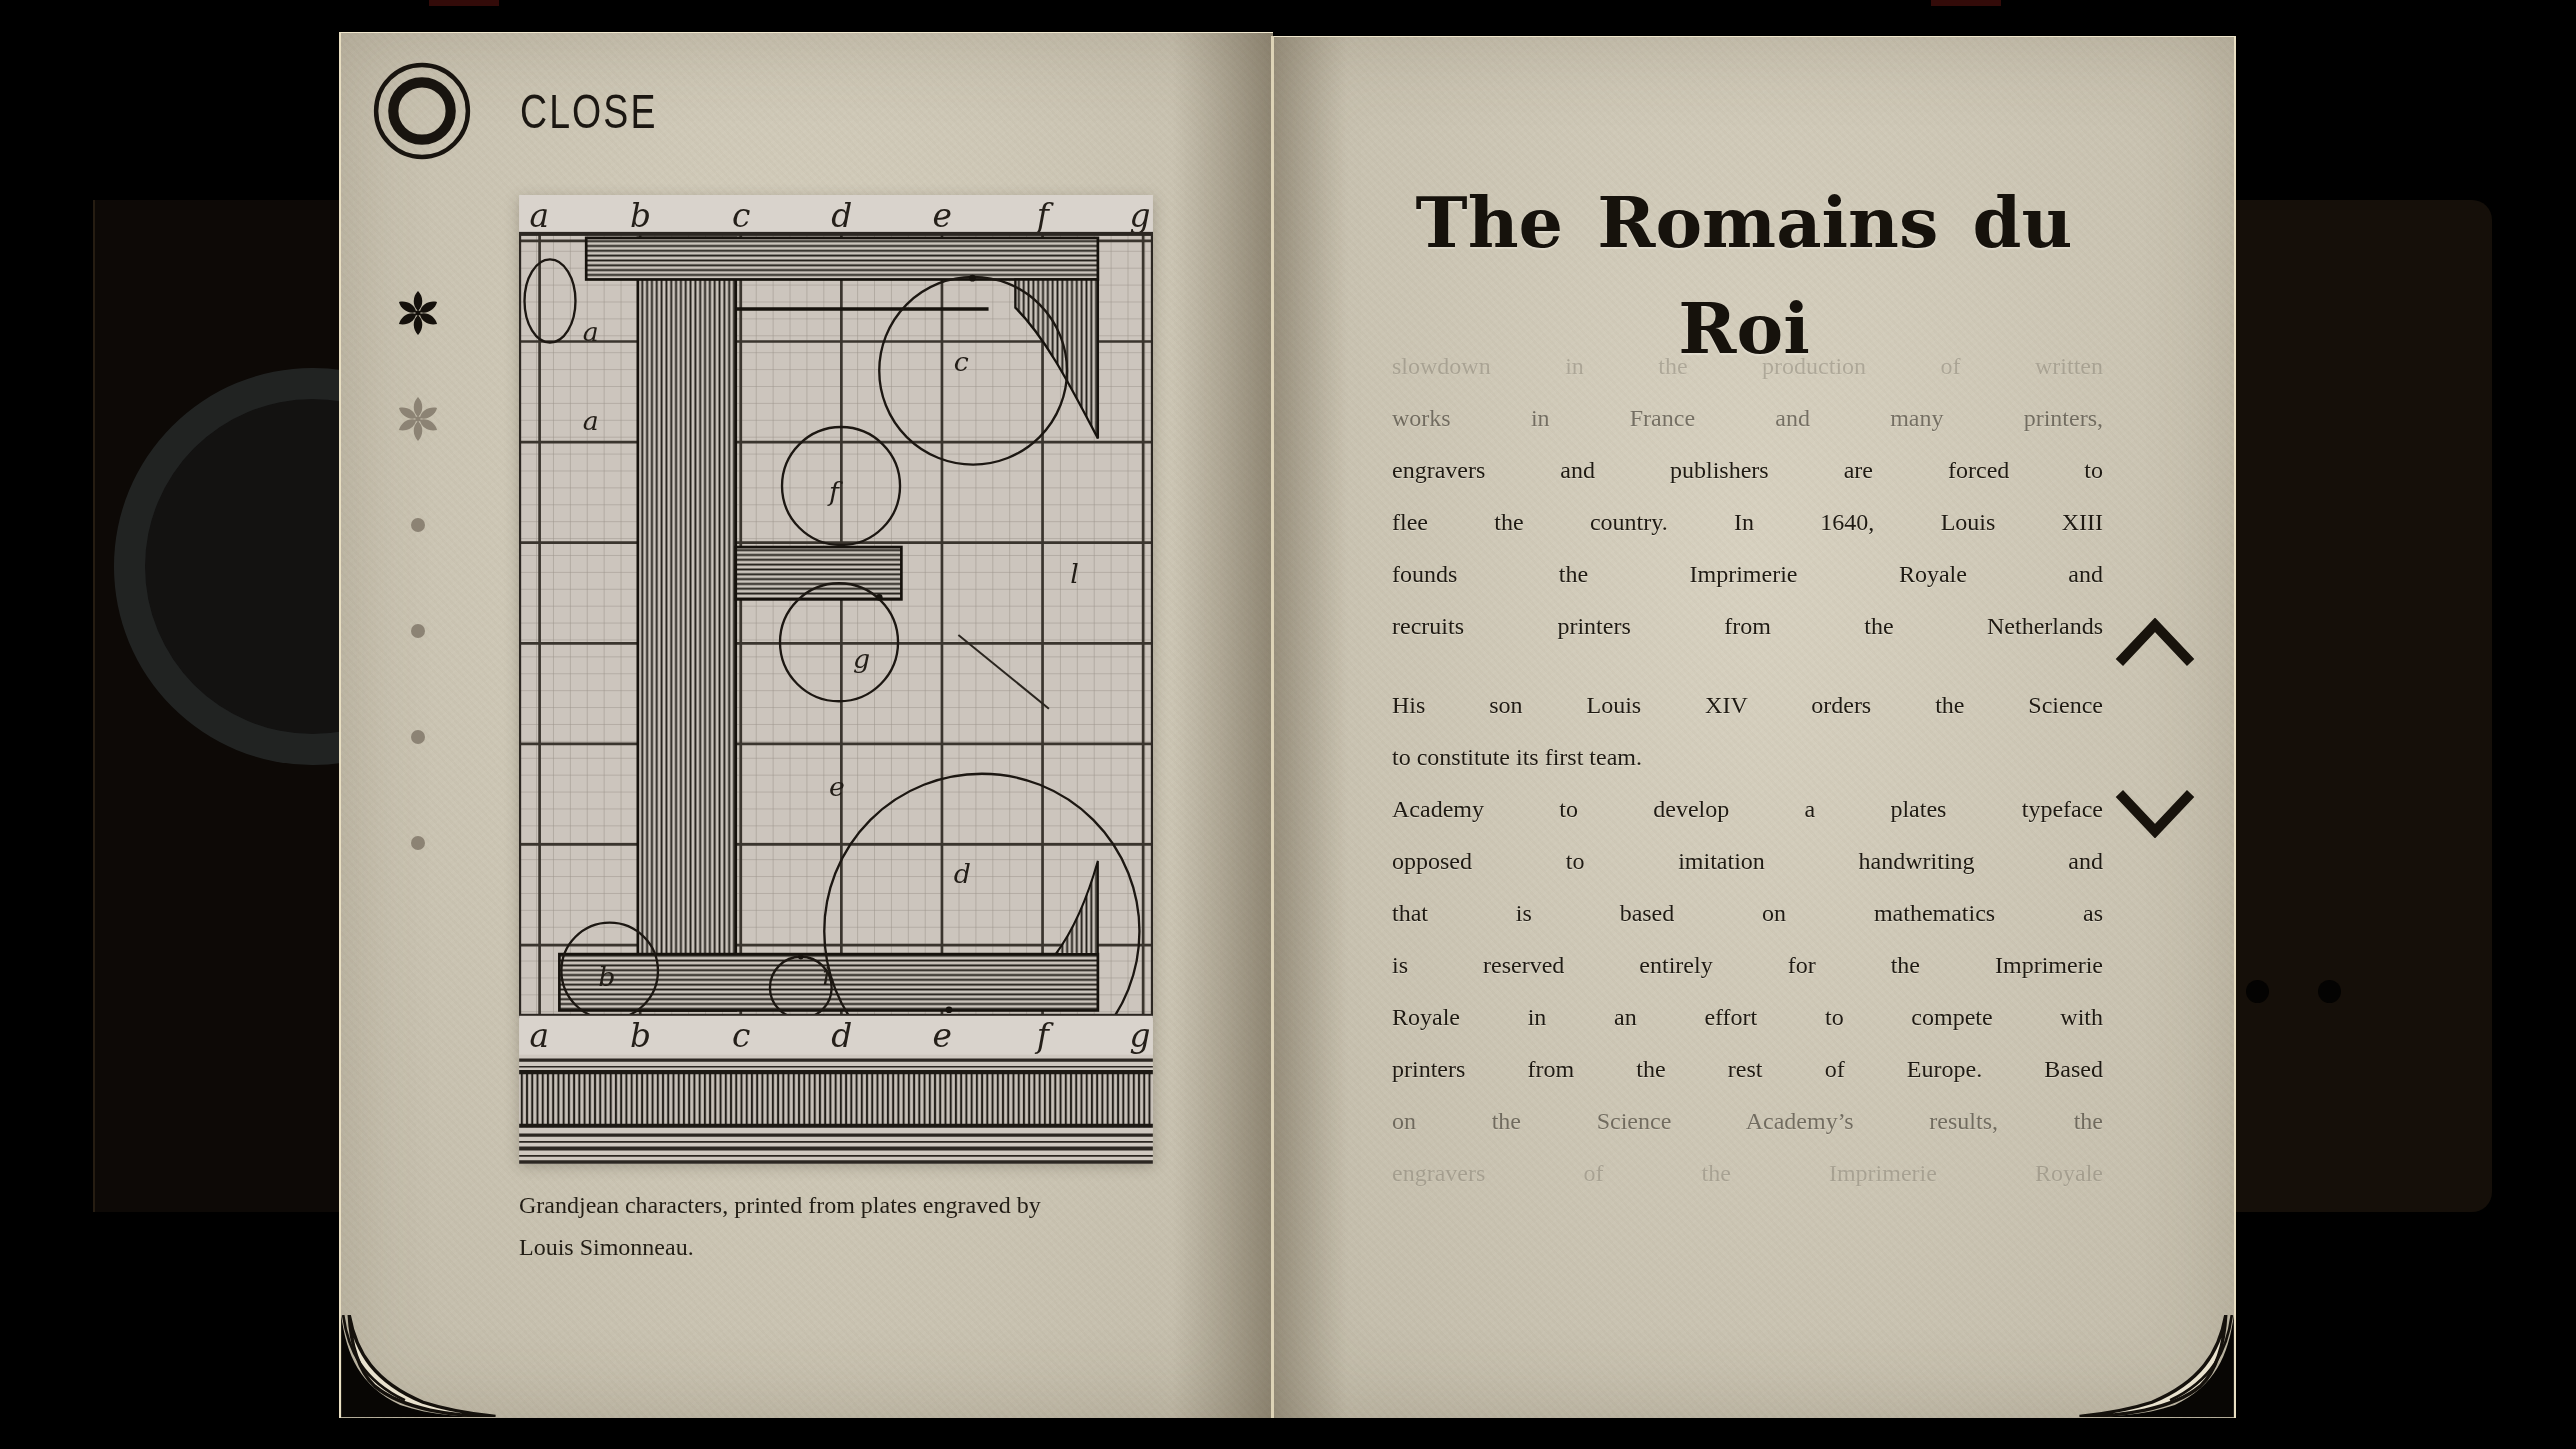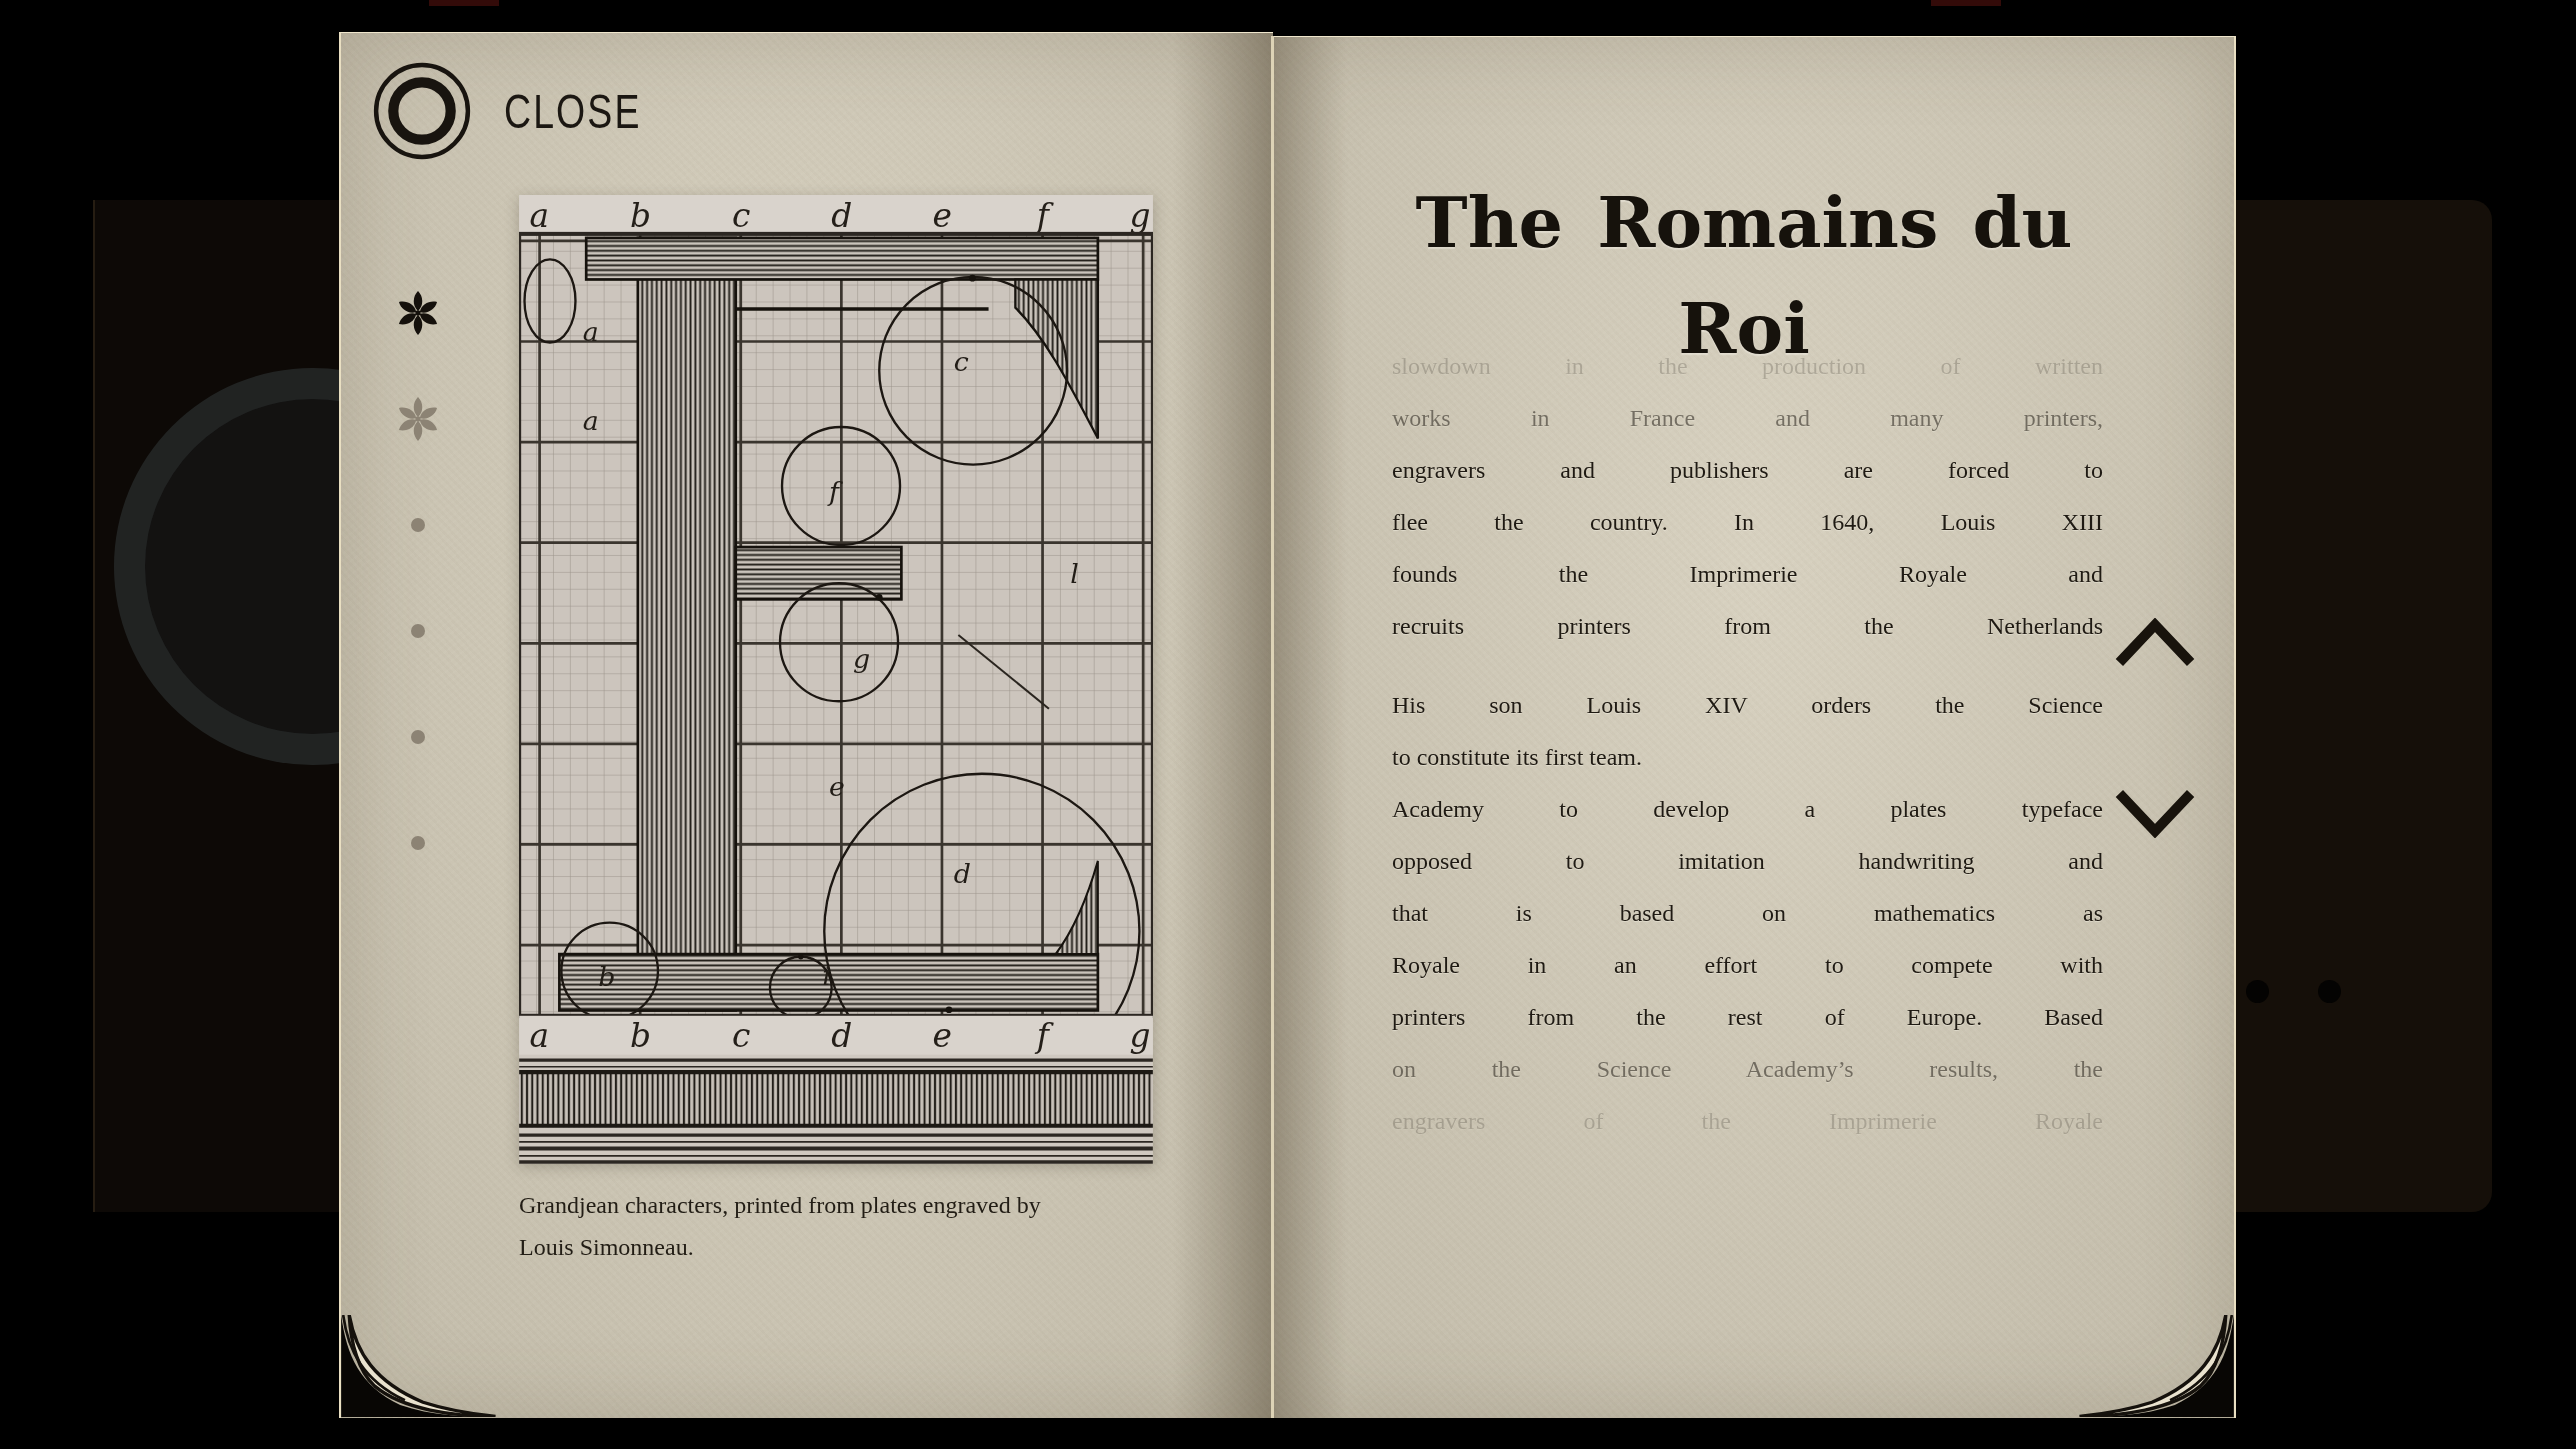--- a/index.html
+++ b/index.html
@@ -27,21 +27,21 @@
           repeating-linear-gradient(-38deg, rgba(255,255,255,.035) 0 2px, rgba(0,0,0,0) 2px 5.4px);
         box-shadow:inset 0 0 87px rgba(88,74,52,.22);}
   .page-left{left:0;top:0;width:932px;height:1385px;border-left:2.7px solid #e9dfc2;border-top:1.3px solid #efe6cc;}
   .page-right{left:934px;top:4px;width:961px;height:1381px;border-right:2.7px solid #e9dfc2;border-top:1.3px solid #efe6cc;}
   .page-left::after{content:"";position:absolute;top:0;right:0;width:101px;height:100%;
         background:linear-gradient(90deg,rgba(70,58,38,0),rgba(70,58,38,.38));}
   .page-right::before{content:"";position:absolute;top:0;left:0;width:74px;height:100%;
         background:linear-gradient(90deg,rgba(70,58,38,.30),rgba(70,58,38,0));}
 
   
-  .close{position:absolute;left:30px;top:27px;display:flex;align-items:center;gap:31px;
+  .close{position:absolute;left:30px;top:27px;display:flex;align-items:center;gap:47px;
          background:none;border:none;padding:0;cursor:pointer;color:#18140f;}
   .close svg{width:102px;height:102px;display:block;}
   .close .lbl{font-family:"Liberation Sans",sans-serif;font-size:48px;letter-spacing:2.7px;
          transform:scaleX(.78);transform-origin:left center;color:#1b1712;}
 
   
   .chapter-nav{position:absolute;left:53px;top:256px;width:48px;}
   .marker{height:48px;margin-bottom:58px;display:flex;align-items:center;justify-content:center;cursor:pointer;}
   .mk{width:48px;height:48px;display:block;}
   .star-active{color:#15110c;}
@@ -268,20 +268,21 @@
         <div class="bl">engravers and publishers are forced to</div>
         <div class="bl">flee the country. In 1640, Louis XIII</div>
         <div class="bl">founds the Imprimerie Royale and</div>
         <div class="bl">recruits printers from the Netherlands</div>
         <div class="bl p2start">His son Louis XIV orders the Science</div>
 
         <div class="bl lastline">to constitute its first team.</div>
         <div class="bl">Academy to develop a plates typeface</div>
         <div class="bl">opposed to imitation handwriting and</div>
         <div class="bl">that is based on mathematics as</div>
+        <div class="bl">is reserved entirely for the Imprimerie</div>
         <div class="bl">Royale in an effort to compete with</div>
         <div class="bl">printers from the rest of Europe. Based</div>
         <div class="bl f2">on the Science Academy’s results, the</div>
         <div class="bl f1">engravers of the Imprimerie Royale</div>
       </div>
 
       <button class="scrollbtn scroll-up">
         <svg viewBox="0 0 122 74">
           <path d="M8,66 L61,10 L114,66" fill="none" stroke="currentColor" stroke-width="15" stroke-linejoin="miter"></path>
         </svg>

